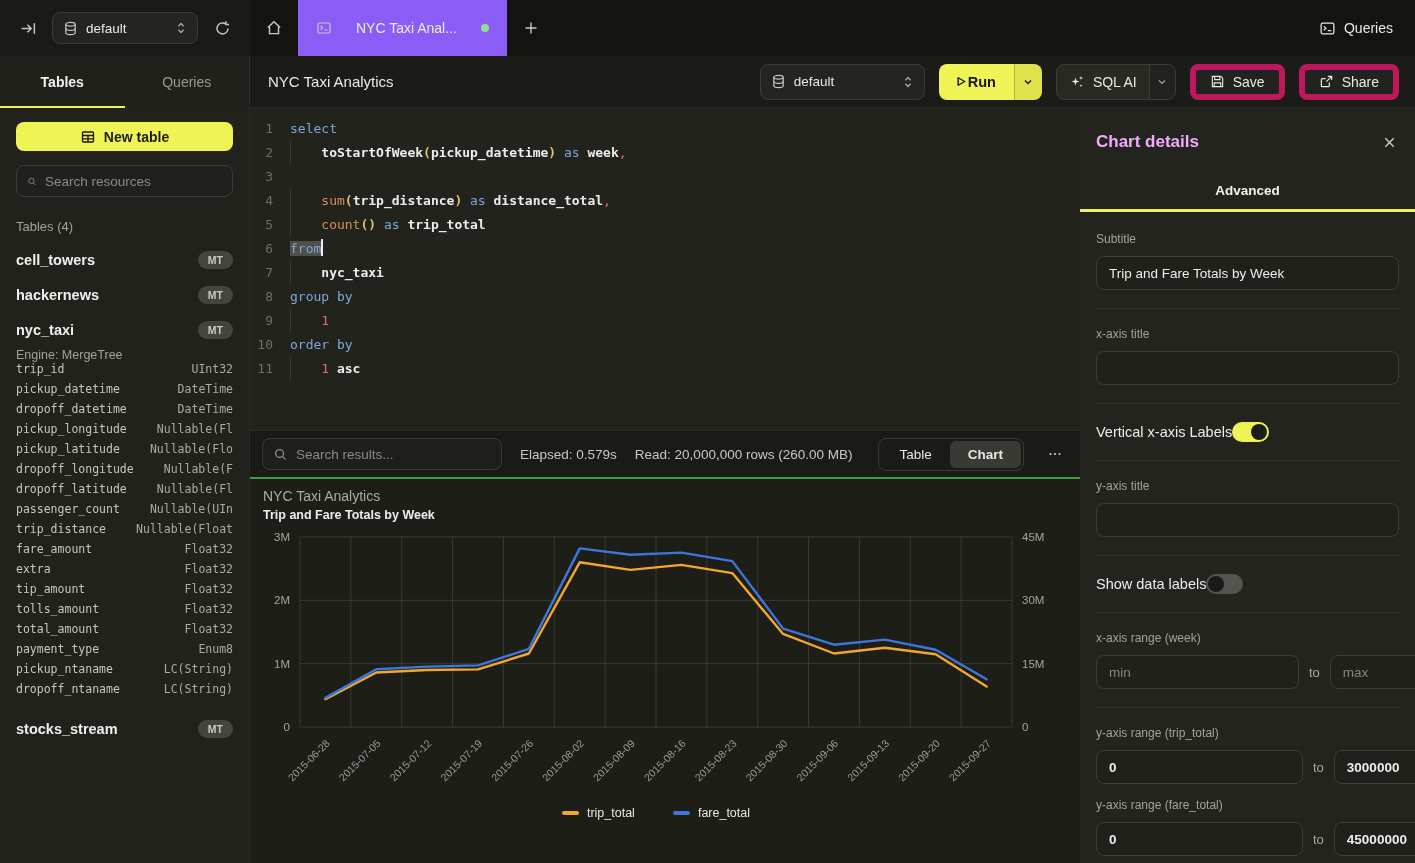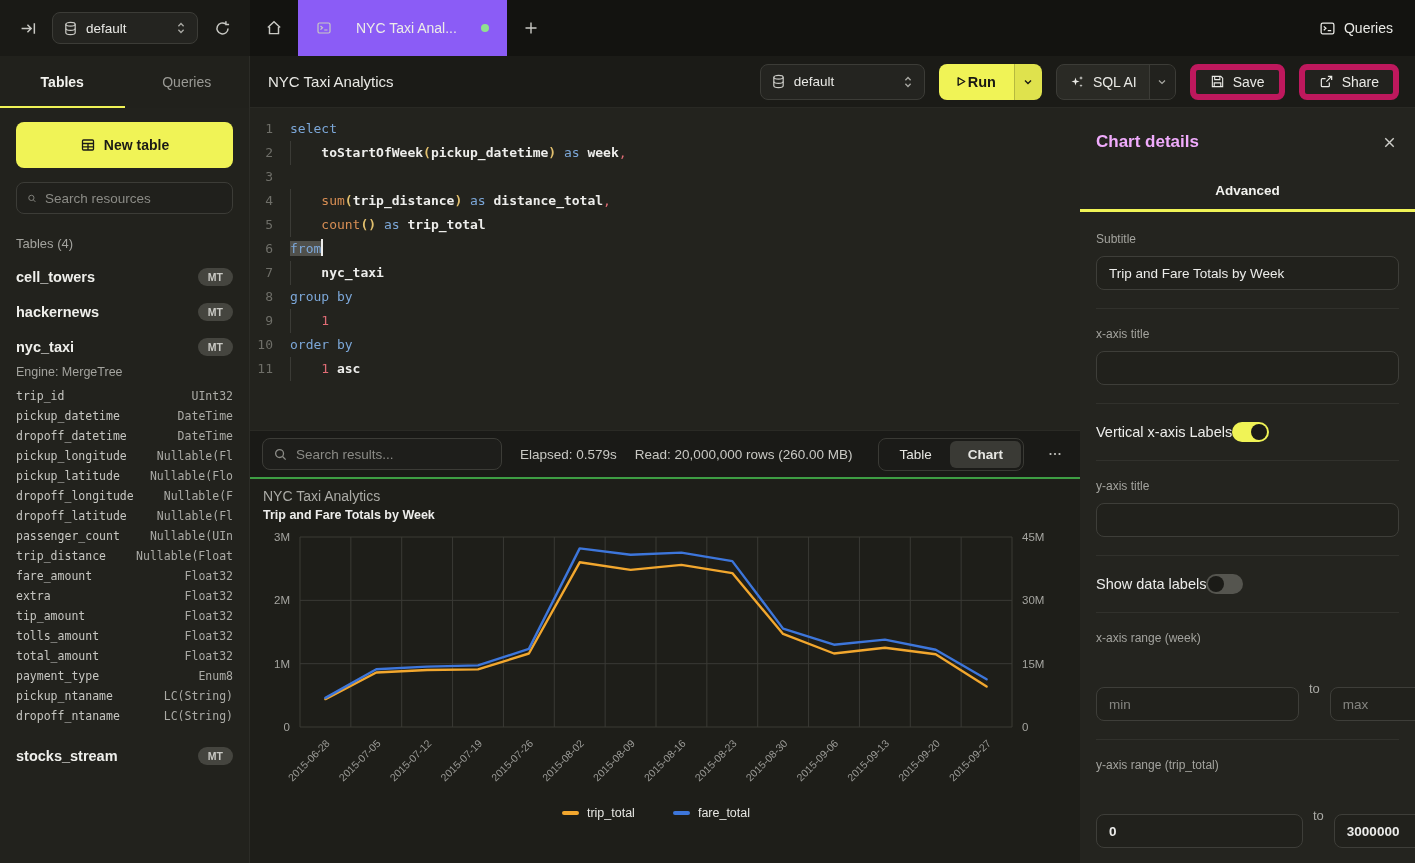--- a/index.html
+++ b/index.html
@@ -36,30 +36,30 @@
   .toolbar .select { width:165px; height:36px; }
   .run-btn { display:flex; height:36px; border-radius:8px; overflow:hidden; cursor:pointer; }
   .run-main { display:flex; align-items:center; background:#F0F356; color:#171713; font-size:14.5px; font-weight:bold; padding:0 18px 0 14px; }
   .run-caret { width:28px; display:flex; align-items:center; justify-content:center; background:#DFE24D; border-left:1px solid rgba(0,0,0,0.18); }
   .split-btn { display:flex; height:36px; border-radius:8px; border:1px solid #3C3C37; overflow:hidden; cursor:pointer; background:#2A2A25; }
   .split-main { display:flex; align-items:center; gap:8px; padding:0 12px; font-size:14px; }
   .split-caret { width:26px; display:flex; align-items:center; justify-content:center; background:#22221E; border-left:1px solid #3C3C37; }
 
   
   .sidebar { background:#22221D; border-right:1px solid #2C2C27; padding:14px 16px; overflow:hidden; }
-  .new-table-btn { width:100%; height:46px; background:#F0F356; color:#1A1A16; border-radius:8px; display:flex; align-items:center; justify-content:center; gap:8px; font-size:14px; font-weight:bold; cursor:pointer; }
+  .new-table-btn { width:100%; height:29px; background:#F0F356; color:#1A1A16; border-radius:8px; display:flex; align-items:center; justify-content:center; gap:8px; font-size:14px; font-weight:bold; cursor:pointer; }
   .search-box { margin-top:14px; height:32px; border:1px solid #3C3C37; border-radius:8px; display:flex; align-items:center; gap:8px; padding:0 10px; background:#20201C; }
   .search-box input { flex:1; background:transparent; border:none; outline:none; color:#E9E9E5; font-size:13.5px; font-family:"Liberation Sans", sans-serif; }
   .search-box input::placeholder { color:#8B8B86; }
   .section-label { margin-top:22px; font-size:13px; color:#A3A39E; }
   .tbl-row { display:flex; align-items:center; justify-content:space-between; margin-top:17px; cursor:pointer; }
   .tbl-name { font-size:14.5px; font-weight:bold; color:#EFEFEB; }
   .badge { background:#45453F; color:#C9C9C4; font-size:10.5px; font-weight:bold; padding:3px 10px; border-radius:10px; }
   .engine { margin-top:9px; font-size:12.5px; color:#A3A39E; }
-  .cols { margin-top:10px; }
+  .cols { }
   .col-row { display:flex; justify-content:space-between; align-items:baseline; height:20px; font-family:"DejaVu Sans Mono", monospace; font-size:11.5px; }
   .col-name { color:#C6C6C1; }
   .col-type { color:#ABABA6; }
   .tbl-row.last { margin-top:18px; }
 
   
   .main { display:flex; flex-direction:column; }
   .editor { height:322px; background:#23231E; padding-top:9px; position:relative; overflow:hidden; }
   .cl { display:flex; height:24px; line-height:24px; font-family:"DejaVu Sans Mono", monospace; font-size:13px; }
   .ln { width:40px; text-align:right; padding-right:17px; color:#6E6E68; flex:none; }
@@ -106,21 +106,21 @@
   .text-input::placeholder { color:#85858 0; color:#858580; }
   .divider { border:none; border-top:1px solid #31312C; margin:18px 0; }
   .toggle-row { display:flex; align-items:center; font-size:14.5px; color:#ECECEA; }
   .toggle { width:37px; height:20px; border-radius:10px; position:relative; cursor:pointer; flex:none; }
   .toggle.on { background:#F0F356; }
   .toggle.off { background:#55554F; }
   .toggle .knob { position:absolute; top:2px; width:16px; height:16px; border-radius:50%; background:#1B1B17; }
   .toggle.on .knob { right:2px; }
   .toggle.off .knob { left:2px; }
   .range-row { display:flex; align-items:center; gap:10px; }
-  .range-row .text-input { flex:1; width:auto;margin-top:32px; }
+  .range-row .text-input { flex:1; width:auto; }
   .range-row .to { font-size:13px; color:#A8A8A3; flex:none; }
   .range-val { font-weight:bold; } .mt14 { margin-top:14px; }
   svg.ic { display:block; }
 </style>
 </head>
 <body>
 
 <div class="app">
 
   <div class="topbar">

